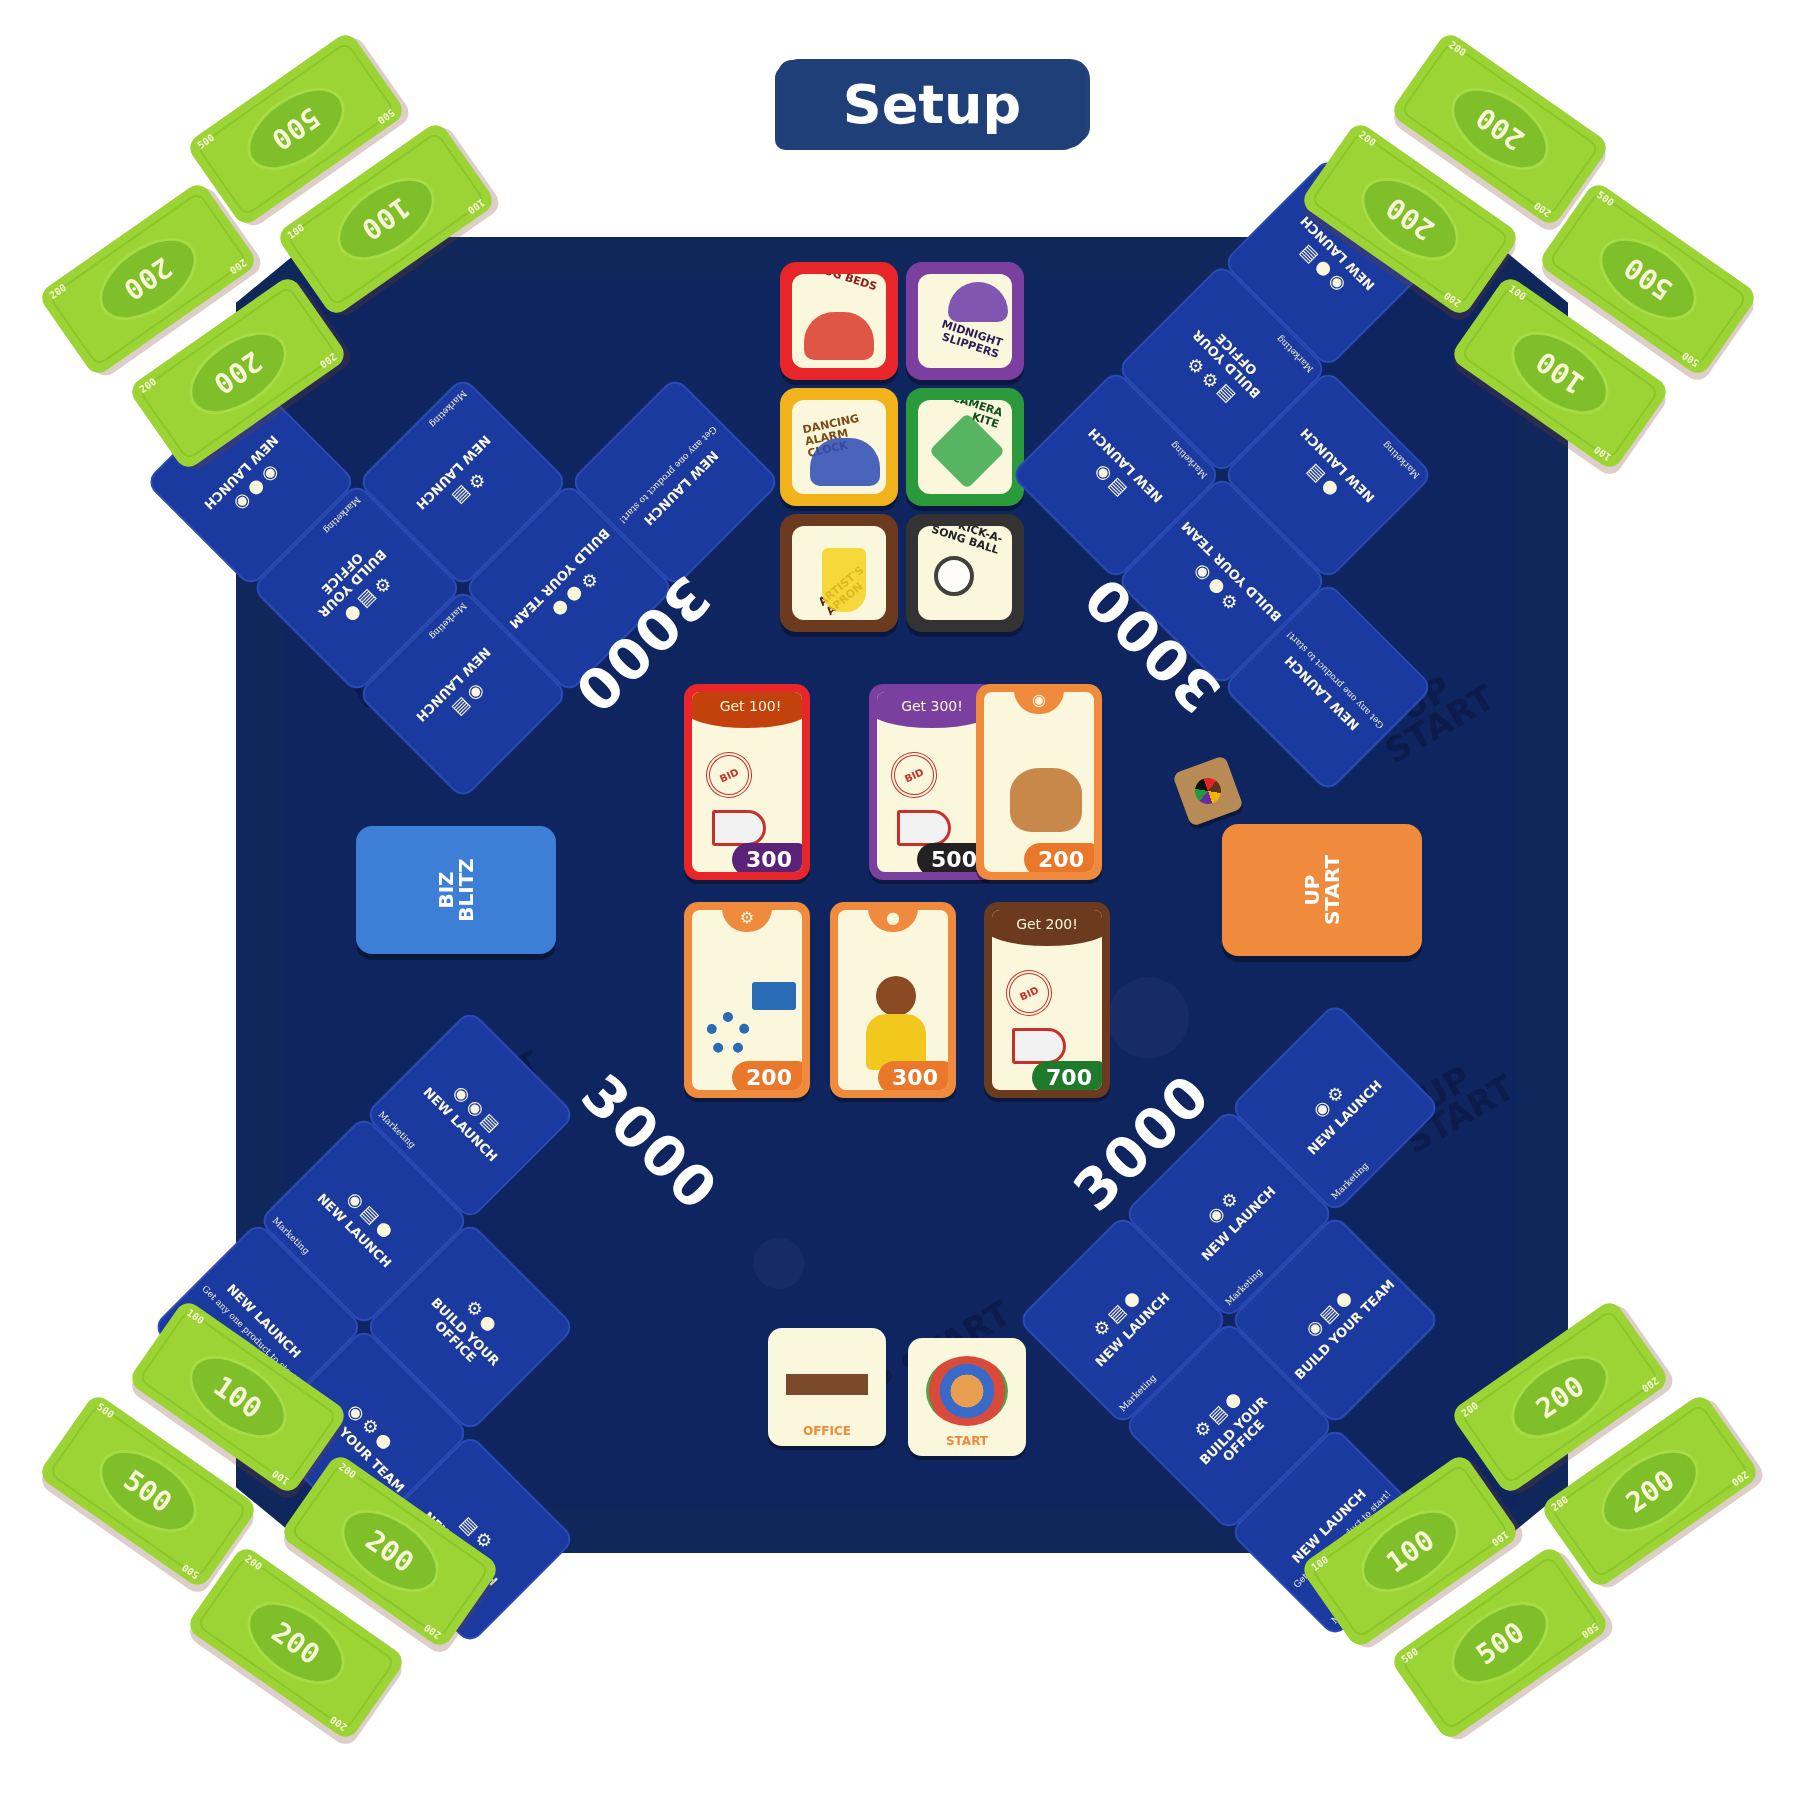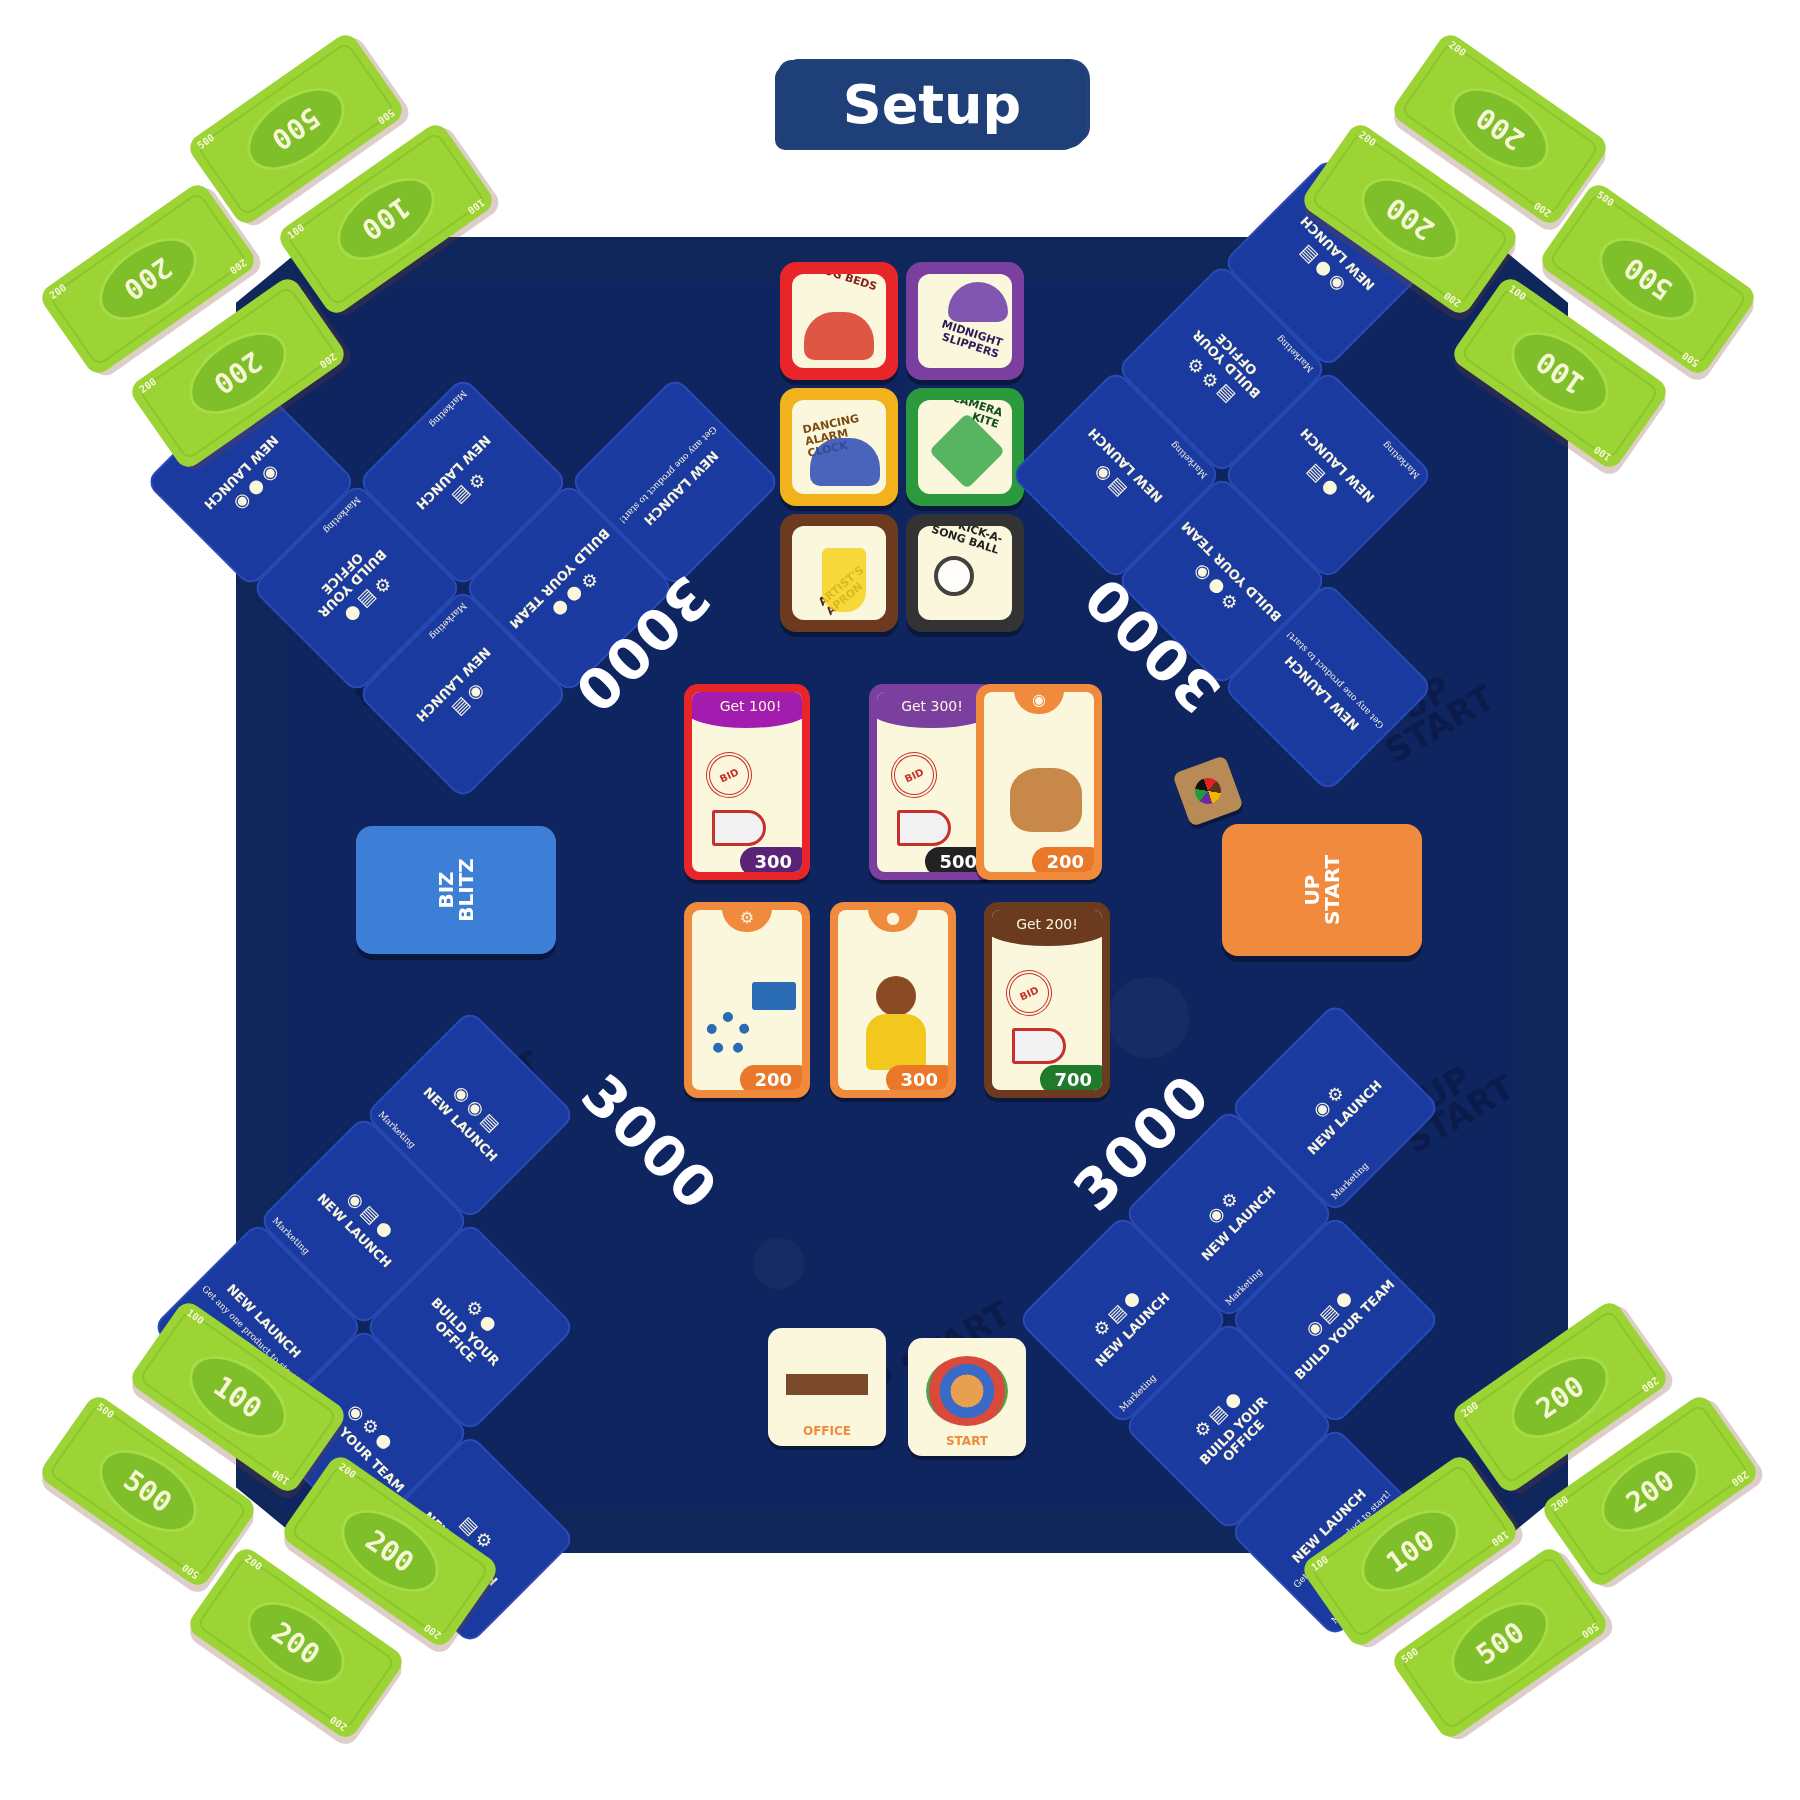--- a/index.html
+++ b/index.html
@@ -74,21 +74,21 @@
     position: absolute; left: 4px; top: 8px; width: 46px; height: 46px; border-radius: 50%;
     border: 4px double #c8312b; color: #c8312b; font-size: 10px; font-weight: bold;
     display: flex; align-items: center; justify-content: center; transform: rotate(-25deg);
   }
   .megaphone {
     position: absolute; left: 10px; top: 66px; width: 54px; height: 36px;
     background: #f2f2f2; border: 3px solid #c8312b; border-radius: 4px 30px 30px 4px;
   }
   .mcard-price {
     position: absolute; right: -4px; bottom: -4px; padding: 4px 14px; border-radius: 20px 10px 10px 20px;
-    color: #ffffff; font-weight: bold; font-size: 18px;
+    color: #ffffff; font-weight: bold; font-size: 22px;
   }
 
   
   .deck {
     position: absolute; border-radius: 16px; display: flex; align-items: center; justify-content: center;
     box-shadow: 0 6px 0 rgba(0,0,0,0.35);
   }
   .deck-label {
     color: #ffffff; font-weight: bold; font-size: 20px; line-height: 20px; text-align: center;
     transform: rotate(-90deg);
@@ -195,21 +195,21 @@
 </div>
 <div class="tile" style="left:906px;top:514px;background:#333333;">
   <div class="tile-face">
     <div class="tile-label" style="color:#222;">KICK-A-SONG BALL</div>
     <div class="tile-art" style="background:#ffffff;border:4px solid #222;border-radius:50%;width:40px;height:40px;left:16px;bottom:24px;"></div>
   </div>
 </div>
 
 <div class="mcard" style="left:684px;top:684px;background:#e8262a;">
   <div class="mcard-face">
-    <div class="mcard-header" style="background:#a21caf;padding-left:7px;">Get 100!</div>
+    <div class="mcard-header" style="background:#c2410c;padding-left:7px;">Get 100!</div>
     <div class="mcard-art">
       <div class="bid-stamp">BID</div>
       <div class="megaphone"></div>
     </div>
     <div class="mcard-price" style="background:#5b2378;">300</div>
   </div>
 </div>
 <div class="mcard" style="left:830px;top:684px;background:#7b3fa0;margin-left:39px;">
   <div class="mcard-face">
     <div class="mcard-header" style="background:#7b3fa0;">Get 300!</div>

